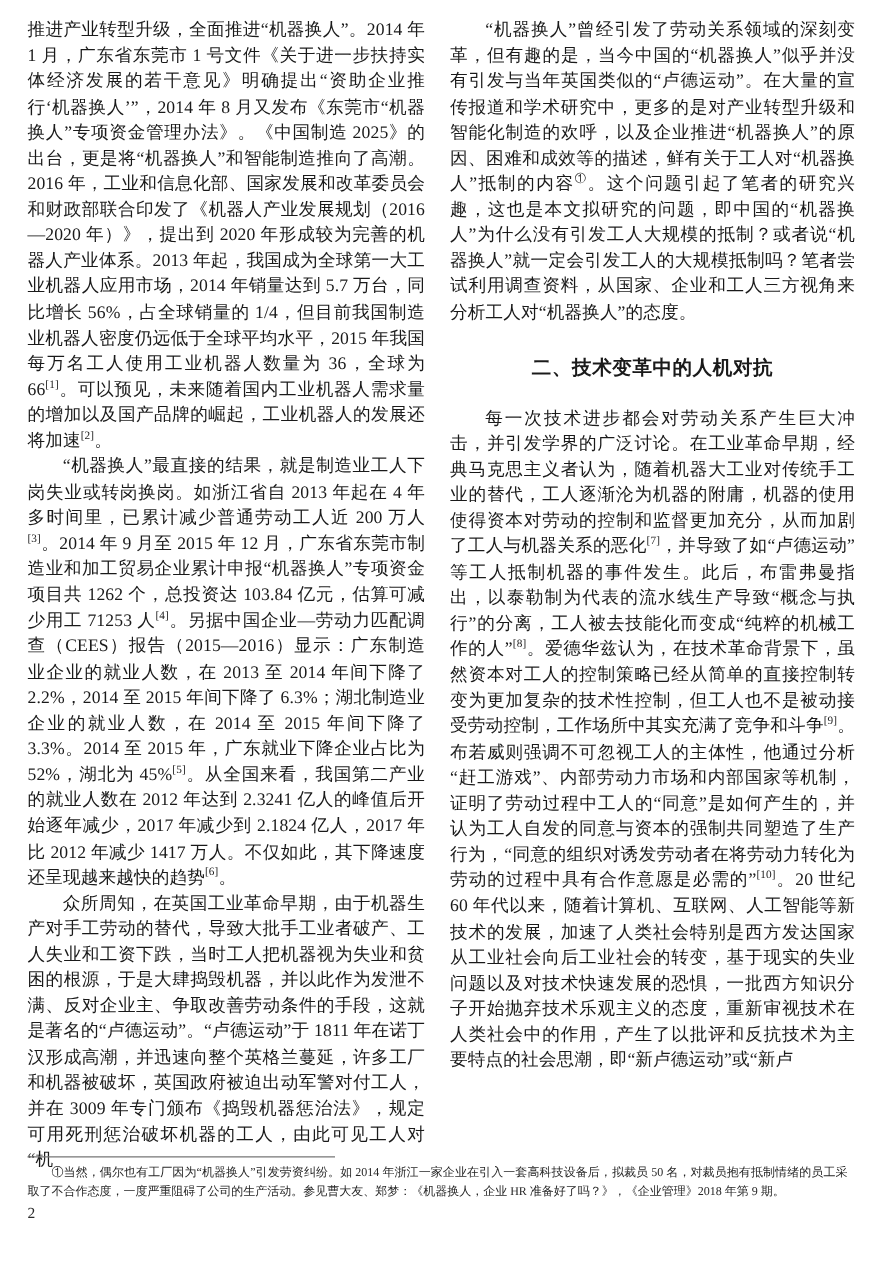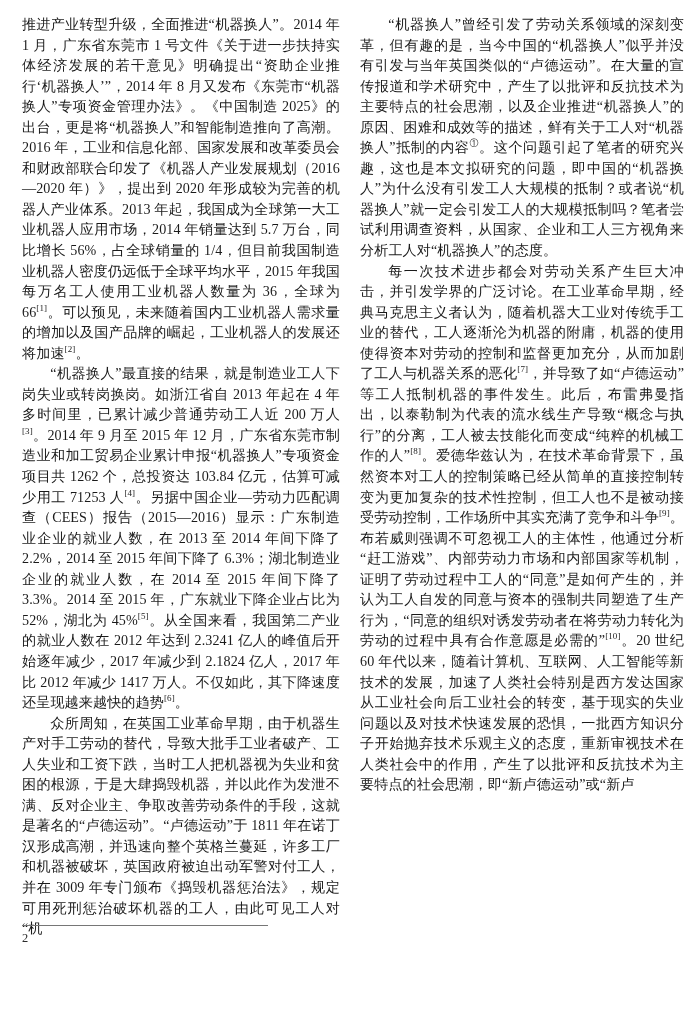--- a/index.html
+++ b/index.html
@@ -121,27 +121,29 @@
 
       <p class="body-par"><span>“机器换人”最直接的结果，就是制造业工人下岗失业或转岗换岗。如浙江省自 2013 年起在 4 年多时间里，已累计减少普通劳动工人近 200 万人</span><sup class="fn">[3]</sup><span>。2014 年 9 月至 2015 年 12 月，广东省东莞市制造业和加工贸易企业累计申报“机器换人”专项资金项目共 1262 个，总投资达 103.84 亿元，估算可减少用工 71253 人</span><sup class="fn">[4]</sup><span>。另据中国企业—劳动力匹配调查（CEES）报告（2015—2016）显示：广东制造业企业的就业人数，在 2013 至 2014 年间下降了2.2%，2014 至 2015 年间下降了 6.3%；湖北制造业企业的就业人数，在 2014 至 2015 年间下降了 3.3%。2014 至 2015 年，广东就业下降企业占比为 52%，湖北为 45%</span><sup class="fn">[5]</sup><span>。从全国来看，我国第二产业的就业人数在 2012 年达到 2.3241 亿人的峰值后开始逐年减少，2017 年减少到 2.1824 亿人，2017 年比 2012 年减少 1417 万人。不仅如此，其下降速度还呈现越来越快的趋势</span><sup class="fn">[6]</sup><span>。</span></p>
 
       <p class="body-par">众所周知，在英国工业革命早期，由于机器生产对手工劳动的替代，导致大批手工业者破产、工人失业和工资下跌，当时工人把机器视为失业和贫困的根源，于是大肆捣毁机器，并以此作为发泄不满、反对企业主、争取改善劳动条件的手段，这就是著名的“卢德运动”。“卢德运动”于 1811 年在诺丁汉形成高潮，并迅速向整个英格兰蔓延，许多工厂和机器被破坏，英国政府被迫出动军警对付工人，并在 3009 年专门颁布《捣毁机器惩治法》，规定可用死刑惩治破坏机器的工人，由此可见工人对“机</p>
 
     </div>
 
     <div class="col col-right">
 
 
-      <p class="body-par"><span>“机器换人”曾经引发了劳动关系领域的深刻变革，但有趣的是，当今中国的“机器换人”似乎并没有引发与当年英国类似的“卢德运动”。在大量的宣传报道和学术研究中，产生了以批评和反抗技术为主要特点的社会思潮，以及企业推进“机器换人”的原因、困难和成效等的描述，鲜有关于工人对“机器换人”抵制的内容</span><sup class="fn">①</sup><span>。这个问题引起了笔者的研究兴趣，这也是本文拟研究的问题，即中国的“机器换人”为什么没有引发工人大规模的抵制？或者说“机器换人”就一定会引发工人的大规模抵制吗？笔者尝试利用调查资料，从国家、企业和工人三方视角来分析工人对“机器换人”的态度。</span></p>
+      <p class="body-par"><span>“机器换人”曾经引发了劳动关系领域的深刻变革，但有趣的是，当今中国的“机器换人”似乎并没有引发与当年英国类似的“卢德运动”。在大量的宣传报道和学术研究中，更多的是对产业转型升级和智能化制造的欢呼，以及企业推进“机器换人”的原因、困难和成效等的描述，鲜有关于工人对“机器换人”抵制的内容</span><sup class="fn">①</sup><span>。这个问题引起了笔者的研究兴趣，这也是本文拟研究的问题，即中国的“机器换人”为什么没有引发工人大规模的抵制？或者说“机器换人”就一定会引发工人的大规模抵制吗？笔者尝试利用调查资料，从国家、企业和工人三方视角来分析工人对“机器换人”的态度。</span></p>
 
+      <h2 class="section-title">二、技术变革中的人机对抗</h2>
 
 
       <p class="body-par"><span>每一次技术进步都会对劳动关系产生巨大冲击，并引发学界的广泛讨论。在工业革命早期，经典马克思主义者认为，随着机器大工业对传统手工业的替代，工人逐渐沦为机器的附庸，机器的使用使得资本对劳动的控制和监督更加充分，从而加剧了工人与机器关系的恶化</span><sup class="fn">[7]</sup><span>，并导致了如“卢德运动”等工人抵制机器的事件发生。此后，布雷弗曼指出，以泰勒制为代表的流水线生产导致“概念与执行”的分离，工人被去技能化而变成“纯粹的机械工作的人”</span><sup class="fn">[8]</sup><span>。爱德华兹认为，在技术革命背景下，虽然资本对工人的控制策略已经从简单的直接控制转变为更加复杂的技术性控制，但工人也不是被动接受劳动控制，工作场所中其实充满了竞争和斗争</span><sup class="fn">[9]</sup><span>。布若威则强调不可忽视工人的主体性，他通过分析“赶工游戏”、内部劳动力市场和内部国家等机制，证明了劳动过程中工人的“同意”是如何产生的，并认为工人自发的同意与资本的强制共同塑造了生产行为，“同意的组织对诱发劳动者在将劳动力转化为劳动的过程中具有合作意愿是必需的”</span><sup class="fn">[10]</sup><span>。20 世纪 60 年代以来，随着计算机、互联网、人工智能等新技术的发展，加速了人类社会特别是西方发达国家从工业社会向后工业社会的转变，基于现实的失业问题以及对技术快速发展的恐惧，一批西方知识分子开始抛弃技术乐观主义的态度，重新审视技术在人类社会中的作用，产生了以批评和反抗技术为主要特点的社会思潮，即“新卢德运动”或“新卢</span></p>
 
     </div>
   </div>
 
   <div class="footnote-zone">
     <div class="footnote-rule"></div>
+    <p class="footnote"><span>①</span><span>当然，偶尔也有工厂因为“机器换人”引发劳资纠纷。如 2014 年浙江一家企业在引入一套高科技设备后，拟裁员 50 名，对裁员抱有抵制情绪的员工采取了不合作态度，一度严重阻碍了公司的生产活动。参见曹大友、郑梦：《机器换人，企业 HR 准备好了吗？》，《企业管理》2018 年第 9 期。</span></p>
     <div class="page-number">2</div>
   </div>
 
 </div>
 
 </body></html>

